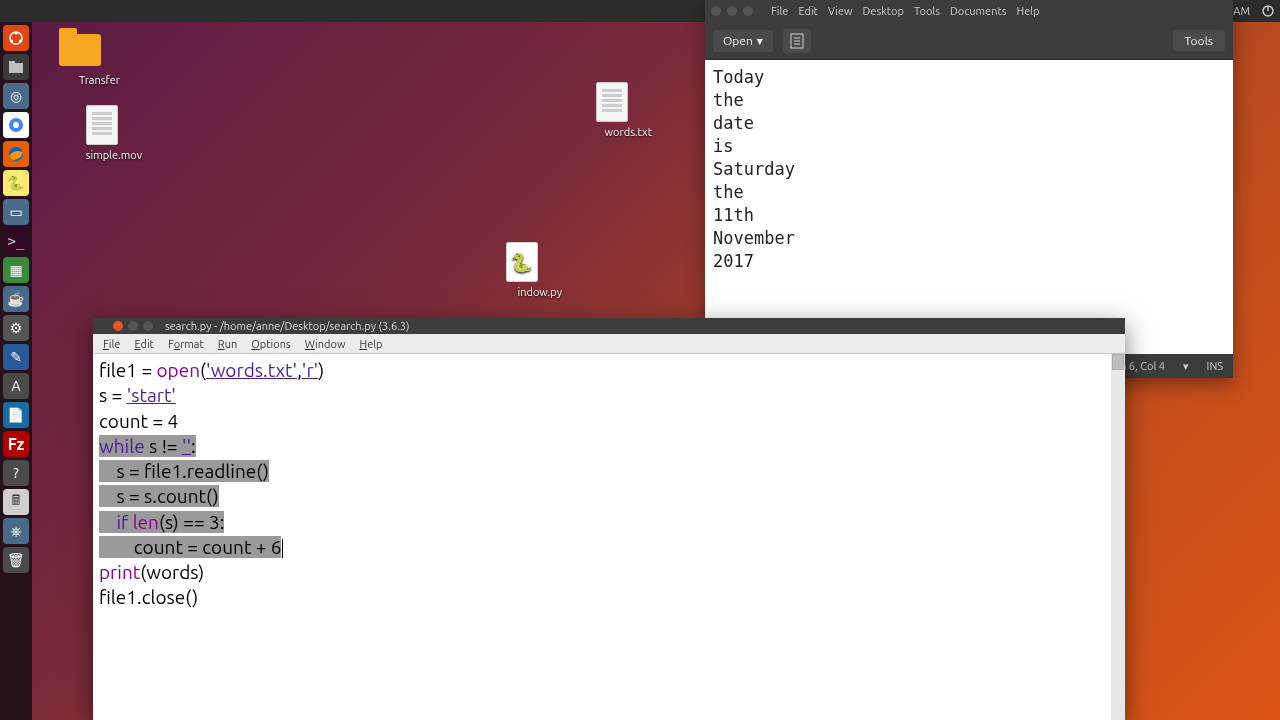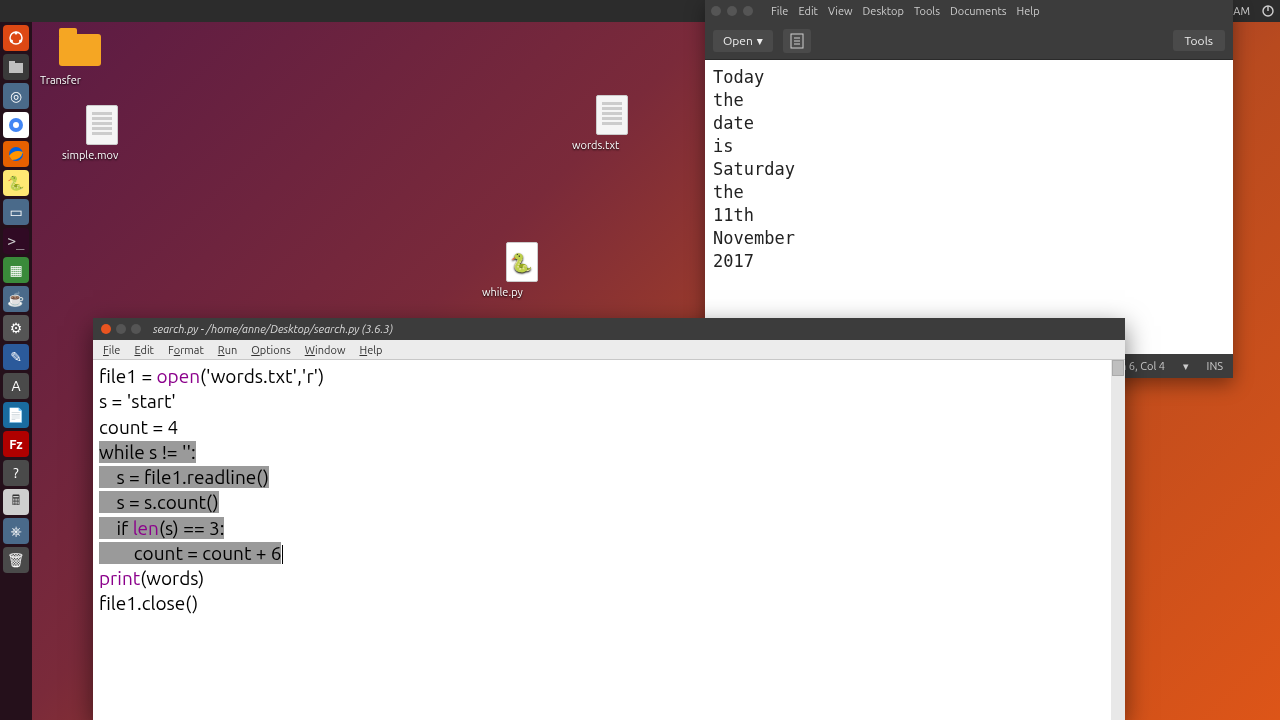--- a/index.html
+++ b/index.html
@@ -17,29 +17,29 @@
 .launcher .tile.ubuntu { background: #dd4814; }
 .launcher .tile.files  { background: #3a3a3a; }
 .launcher .tile.chrome { background: #fff; }
 .launcher .tile.firefox{ background: #e66000; }
 .launcher .tile.python { background: #ffe873; color:#306998; }
 .launcher .tile.term   { background: #300a24; }
 .launcher .tile.libre  { background: #1a6b9f; }
 .launcher .tile.green  { background: #3a8a3a; }
 .launcher .tile.settings{background:#555;}
 .launcher .tile.blue   { background: #2b5a9b; }
-.launcher .tile.fz     { background: #b00000; font-weight:bold; font-size:13px;}
+.launcher .tile.fz     { background: #b00000; font-weight:bold; font-size:16px;}
 .launcher .tile.calc   { background: #cfcfcf; color:#333;}
 .launcher .tile.coffee { background: #4a6a8a; }
 
 
 .desktop { position: absolute; left: 32px; top: 22px; right: 0; bottom: 0; background: linear-gradient(135deg, #5c1b44 0%, #7a2a3a 35%, #b84a1f 65%, #dd5518 100%); }
 
 
-.desk-icon { position: absolute; width: 80px; text-align: left; color: #fff; font-size: 11px; text-shadow: 0 1px 2px #000; cursor: default; }
+.desk-icon { position: absolute; width: 80px; text-align: right; color: #fff; font-size: 11px; text-shadow: 0 1px 2px #000; cursor: default; }
 .desk-icon .glyph { width: 48px; height: 40px; margin: 0 auto 4px; display:flex; align-items:center; justify-content:center; }
 .folder-glyph { width:42px; height:32px; background:#f5a623; border-radius:3px; position:relative; }
 .folder-glyph::before { content:""; position:absolute; top:-6px; left:0; width:18px; height:8px; background:#f5a623; border-radius:2px 2px 0 0; }
 .doc-glyph { width:32px; height:40px; background:#f5f5f5; border:1px solid #ccc; border-radius:2px; position:relative; }
 .doc-glyph::before { content:""; position:absolute; top:6px; left:5px; right:5px; height:3px; background:#ccc; box-shadow:0 5px 0 #ccc,0 10px 0 #ccc,0 15px 0 #ccc,0 20px 0 #ccc; }
 .py-glyph { width:32px; height:40px; background:#fff; border:1px solid #ccc; border-radius:2px; display:flex; align-items:center; justify-content:center; }
 .py-glyph span { font-size:18px; }
 
 
 .gedit { position: absolute; top: 0px; left: 705px; width: 528px; height: 378px; background: #3c3c3c; color: #eee; display:flex; flex-direction:column; box-shadow: 0 6px 18px rgba(0,0,0,.4); }
@@ -50,28 +50,28 @@
 .gedit-toolbar { height:38px; background:#3c3c3c; border-bottom:1px solid #2a2a2a; display:flex; align-items:center; padding:0 8px; gap:10px; }
 .gedit-toolbar .open-btn { background:#4a4a4a; color:#eee; padding:4px 10px; border-radius:3px; font-size:12px; display:flex; align-items:center; gap:4px; }
 .gedit-toolbar .icon-btn { width:28px; height:24px; background:#4a4a4a; border-radius:3px; display:flex; align-items:center; justify-content:center; }
 .gedit-toolbar .spacer { flex:1; }
 .gedit-toolbar .save-btn { background:#4a4a4a; color:#eee; padding:4px 12px; border-radius:3px; font-size:12px; }
 .gedit-body { flex:1; background:#fff; color:#222; padding:6px 8px; font-family: "DejaVu Sans Mono","Liberation Mono",monospace; font-size:17px; line-height:1.35; white-space:pre; overflow:hidden; }
 .gedit-status { height:24px; background:#3c3c3c; display:flex; align-items:center; justify-content:flex-end; gap:18px; padding:0 10px; font-size:11px; color:#ccc; }
 
 
 .idle { position:absolute; top:318px; left:93px; width:1032px; height:402px; background:#f0f0f0; box-shadow:0 8px 24px rgba(0,0,0,.5); display:flex; flex-direction:column; }
-.idle-titlebar { height:22px; background:#3c3c3c; color:#ddd; display:flex; align-items:center; font-size:11px; padding:0 8px; gap:8px;font-style:italic; }
+.idle-titlebar { height:16px; background:#3c3c3c; color:#ddd; display:flex; align-items:center; font-size:11px; padding:0 20px; gap:8px; }
 .idle-titlebar .win-ctrl { display:flex; gap:5px; margin-right:4px; }
 .idle-titlebar .win-ctrl .dot:first-child { background:#e95420; }
 .idle-menubar { height:20px; background:#ececec; border-bottom:1px solid #c8c8c8; display:flex; align-items:center; gap:14px; padding:0 10px; font-size:11px; color:#333; }
 .idle-menubar span u { text-decoration: underline; }
 .idle-body { flex:1; background:#fff; font-family:"DejaVu Sans Mono","Liberation Mono",monospace; font-size:19px; line-height:1.33; padding:4px 6px; white-space:pre; color:#000; position:relative; overflow:hidden; }
-.idle-body .kw   { color:#000000; }
-.idle-body .str  { color:#000000; }
+.idle-body .kw   { color:#4c1d95; }
+.idle-body .str  { color:#4c1d95;text-decoration:underline; }
 .idle-body .func { color:#8b008b; }
 .idle-body .sel  { background:#9a9a9a; color:#000; }
 .idle-body .cursor { display:inline-block; width:1px; height:19px; background:#000; vertical-align:text-bottom; margin-left:1px; }
 .idle-scroll { position:absolute; right:0; top:0; bottom:0; width:14px; background:#e8e8e8; }
 .idle-scroll .thumb { position:absolute; top:0; left:1px; right:1px; height:16px; background:#bfbfbf; border:1px solid #aaa; }
 </style>
 </head>
 <body>
 
 <div class="menubar">
@@ -178,33 +178,33 @@
       <div class="folder-glyph"></div>
     </div>
   <div>Transfer</div>
 </div>
 <div class="desk-icon" style="left:62px; top:105px;">
   <div class="glyph">
       <div class="doc-glyph"></div>
     </div>
   <div>simple.mov</div>
 </div>
-<div class="desk-icon" style="left:572px; top:95px;">
+<div class="desk-icon" style="left:572px; top:82px;">
   <div class="glyph">
       <div class="doc-glyph"></div>
     </div>
   <div>words.txt</div>
 </div>
 <div class="desk-icon" style="left:482px; top:242px;">
   <div class="glyph">
       <div class="py-glyph">
         <span>🐍</span>
       </div>
     </div>
-  <div>while.py</div>
+  <div>indow.py</div>
 </div>
 
 <div class="gedit">
   <div class="gedit-titlebar">
     <div class="win-ctrl">
       <div class="dot"></div>
       <div class="dot"></div>
       <div class="dot"></div>
     </div>
     <div class="menus">

